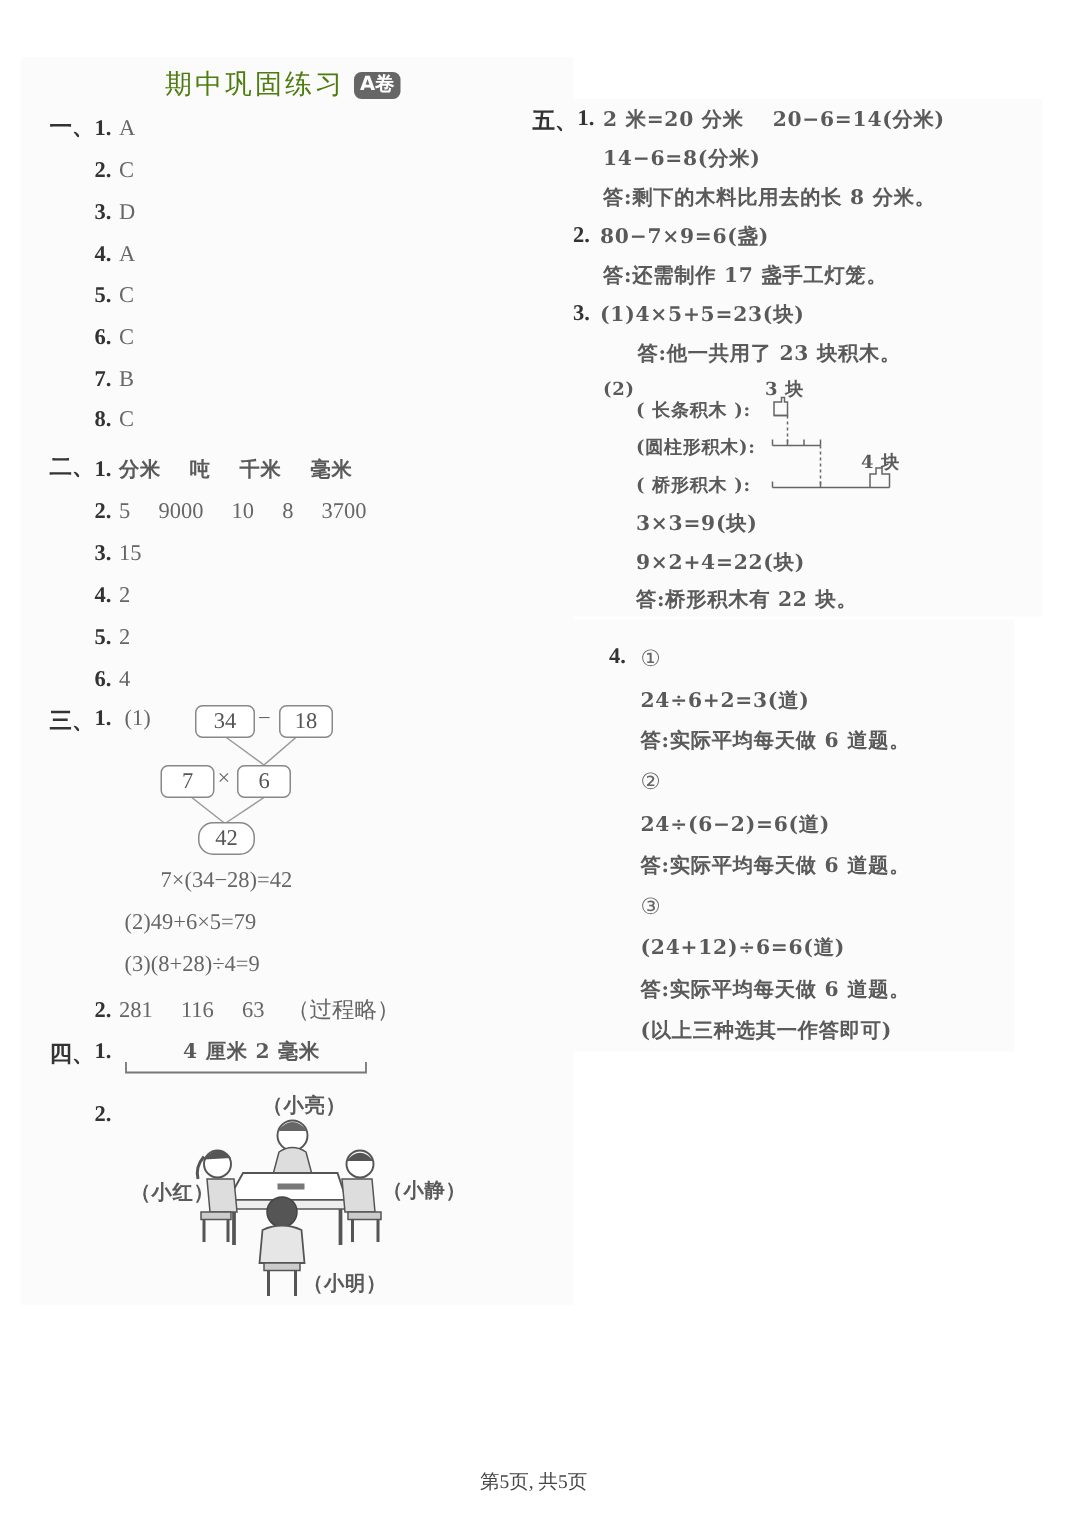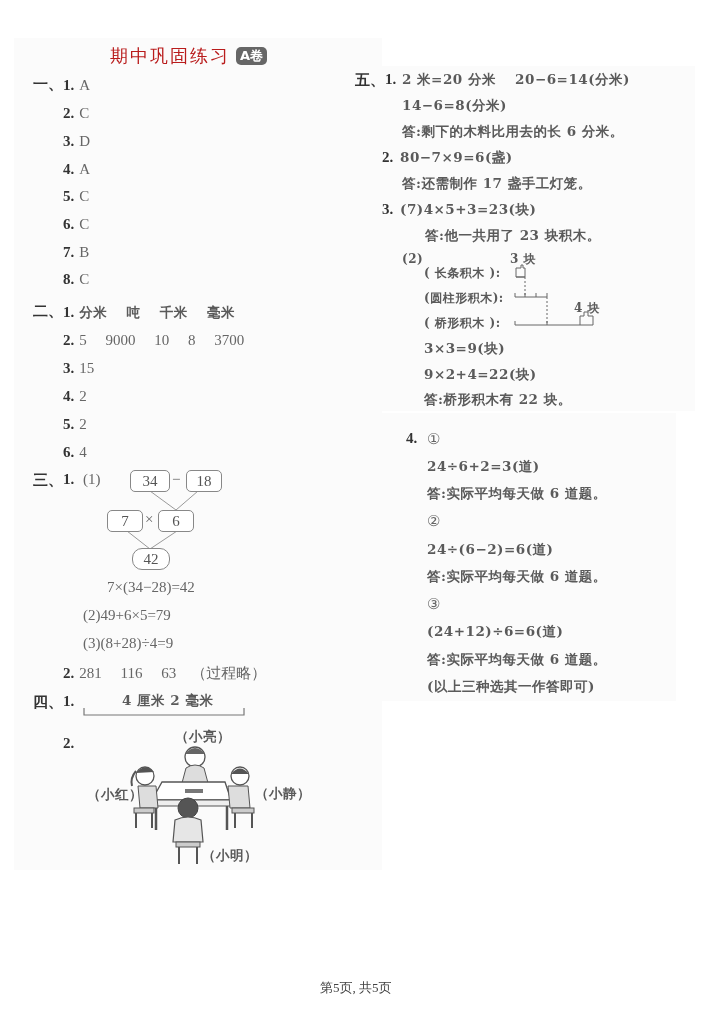--- a/index.html
+++ b/index.html
@@ -4,21 +4,21 @@
 <style>
   html, body { margin:0; padding:0; }
   body { width:724px; height:1024px; background:#ffffff; position:relative; overflow:hidden;
          font-family:"DejaVu Serif","Liberation Serif",serif; color:#555; }
   .panel { position:absolute; background:#fbfbfb; }
   .abs { position:absolute; white-space:nowrap; }
   .txt { font-size:13.5px; color:#5a5a5a; letter-spacing:0.5px;font-weight:bold; }
   .num { font-family:"Liberation Serif","DejaVu Serif",serif; font-weight:bold; color:#333; font-size:15px; }
   .sec { font-family:"DejaVu Sans","Liberation Sans",sans-serif; font-weight:bold; color:#333; font-size:15px; }
   .ans { font-family:"Liberation Serif","DejaVu Serif",serif; font-size:15px; color:#666; }
-  .title { font-family:"DejaVu Sans","Liberation Sans",sans-serif; font-size:18px; color:#b91c1c; letter-spacing:2px; }
+  .title { font-family:"DejaVu Sans","Liberation Sans",sans-serif; font-size:18px; color:#4d7c0f; letter-spacing:2px; }
   .badge { display:inline-block; background:#666; color:#fff; font-family:"DejaVu Sans",sans-serif; font-weight:bold;
            font-size:13px; padding:0 4px; border-radius:5px; line-height:18px; margin-left:6px; vertical-align:2px; }
   .box { position:absolute; border:1.2px solid #888; border-radius:5px; background:#fff; text-align:center;
          font-family:"Liberation Serif",serif; font-size:15px; color:#555; line-height:20px; height:20px; }
   .footer { font-family:"Liberation Serif","DejaVu Serif",serif; font-size:13px; color:#444; }
   svg { position:absolute; overflow:visible; }
 </style>
 </head>
 <body>
 
@@ -126,28 +126,28 @@
     <line x1="179" y1="847" x2="179" y2="864" stroke="#555" stroke-width="2"></line>
     <line x1="197" y1="847" x2="197" y2="864" stroke="#555" stroke-width="2"></line>
   </svg>
 </div>
 
 <div>
   <span class="abs sec" style="left:355px;top:71px;">五、</span>
   <span class="abs num" style="left:385px;top:71px;">1.</span>
   <span class="abs txt" style="left:402px;top:71px;">2 米=20 分米　 20−6=14(分米)</span>
   <span class="abs txt" style="left:402px;top:97px;">14−6=8(分米)</span>
-  <span class="abs txt" style="left:402px;top:123px;">答:剩下的木料比用去的长 6 分米。</span>
+  <span class="abs txt" style="left:402px;top:123px;">答:剩下的木料比用去的长 8 分米。</span>
 
   <span class="abs num" style="left:382px;top:149px;">2.</span>
   <span class="abs txt" style="left:400px;top:149px;">80−7×9=6(盏)</span>
   <span class="abs txt" style="left:402px;top:175px;">答:还需制作 17 盏手工灯笼。</span>
 
   <span class="abs num" style="left:382px;top:201px;">3.</span>
-  <span class="abs txt" style="left:400px;top:201px;">(7)4×5+3=23(块)</span>
+  <span class="abs txt" style="left:400px;top:201px;">(1)4×5+5=23(块)</span>
   <span class="abs txt" style="left:425px;top:227px;">答:他一共用了 23 块积木。</span>
 
   <span class="abs txt" style="left:402px;top:252px;font-size:12px;">(2)</span>
   <div>
     <span class="abs txt" style="left:424px;top:265px;font-size:12px;">( 长条积木 ):</span>
     <span class="abs txt" style="left:424px;top:290px;font-size:12px;">(圆柱形积木):</span>
     <span class="abs txt" style="left:424px;top:315px;font-size:12px;">( 桥形积木 ):</span>
     <span class="abs txt" style="left:510px;top:251px;font-size:12px;">3 块</span>
     <span class="abs txt" style="left:574px;top:300px;font-size:12px;">4 块</span>
     <svg width="1" height="1" style="left:0;top:0;">

